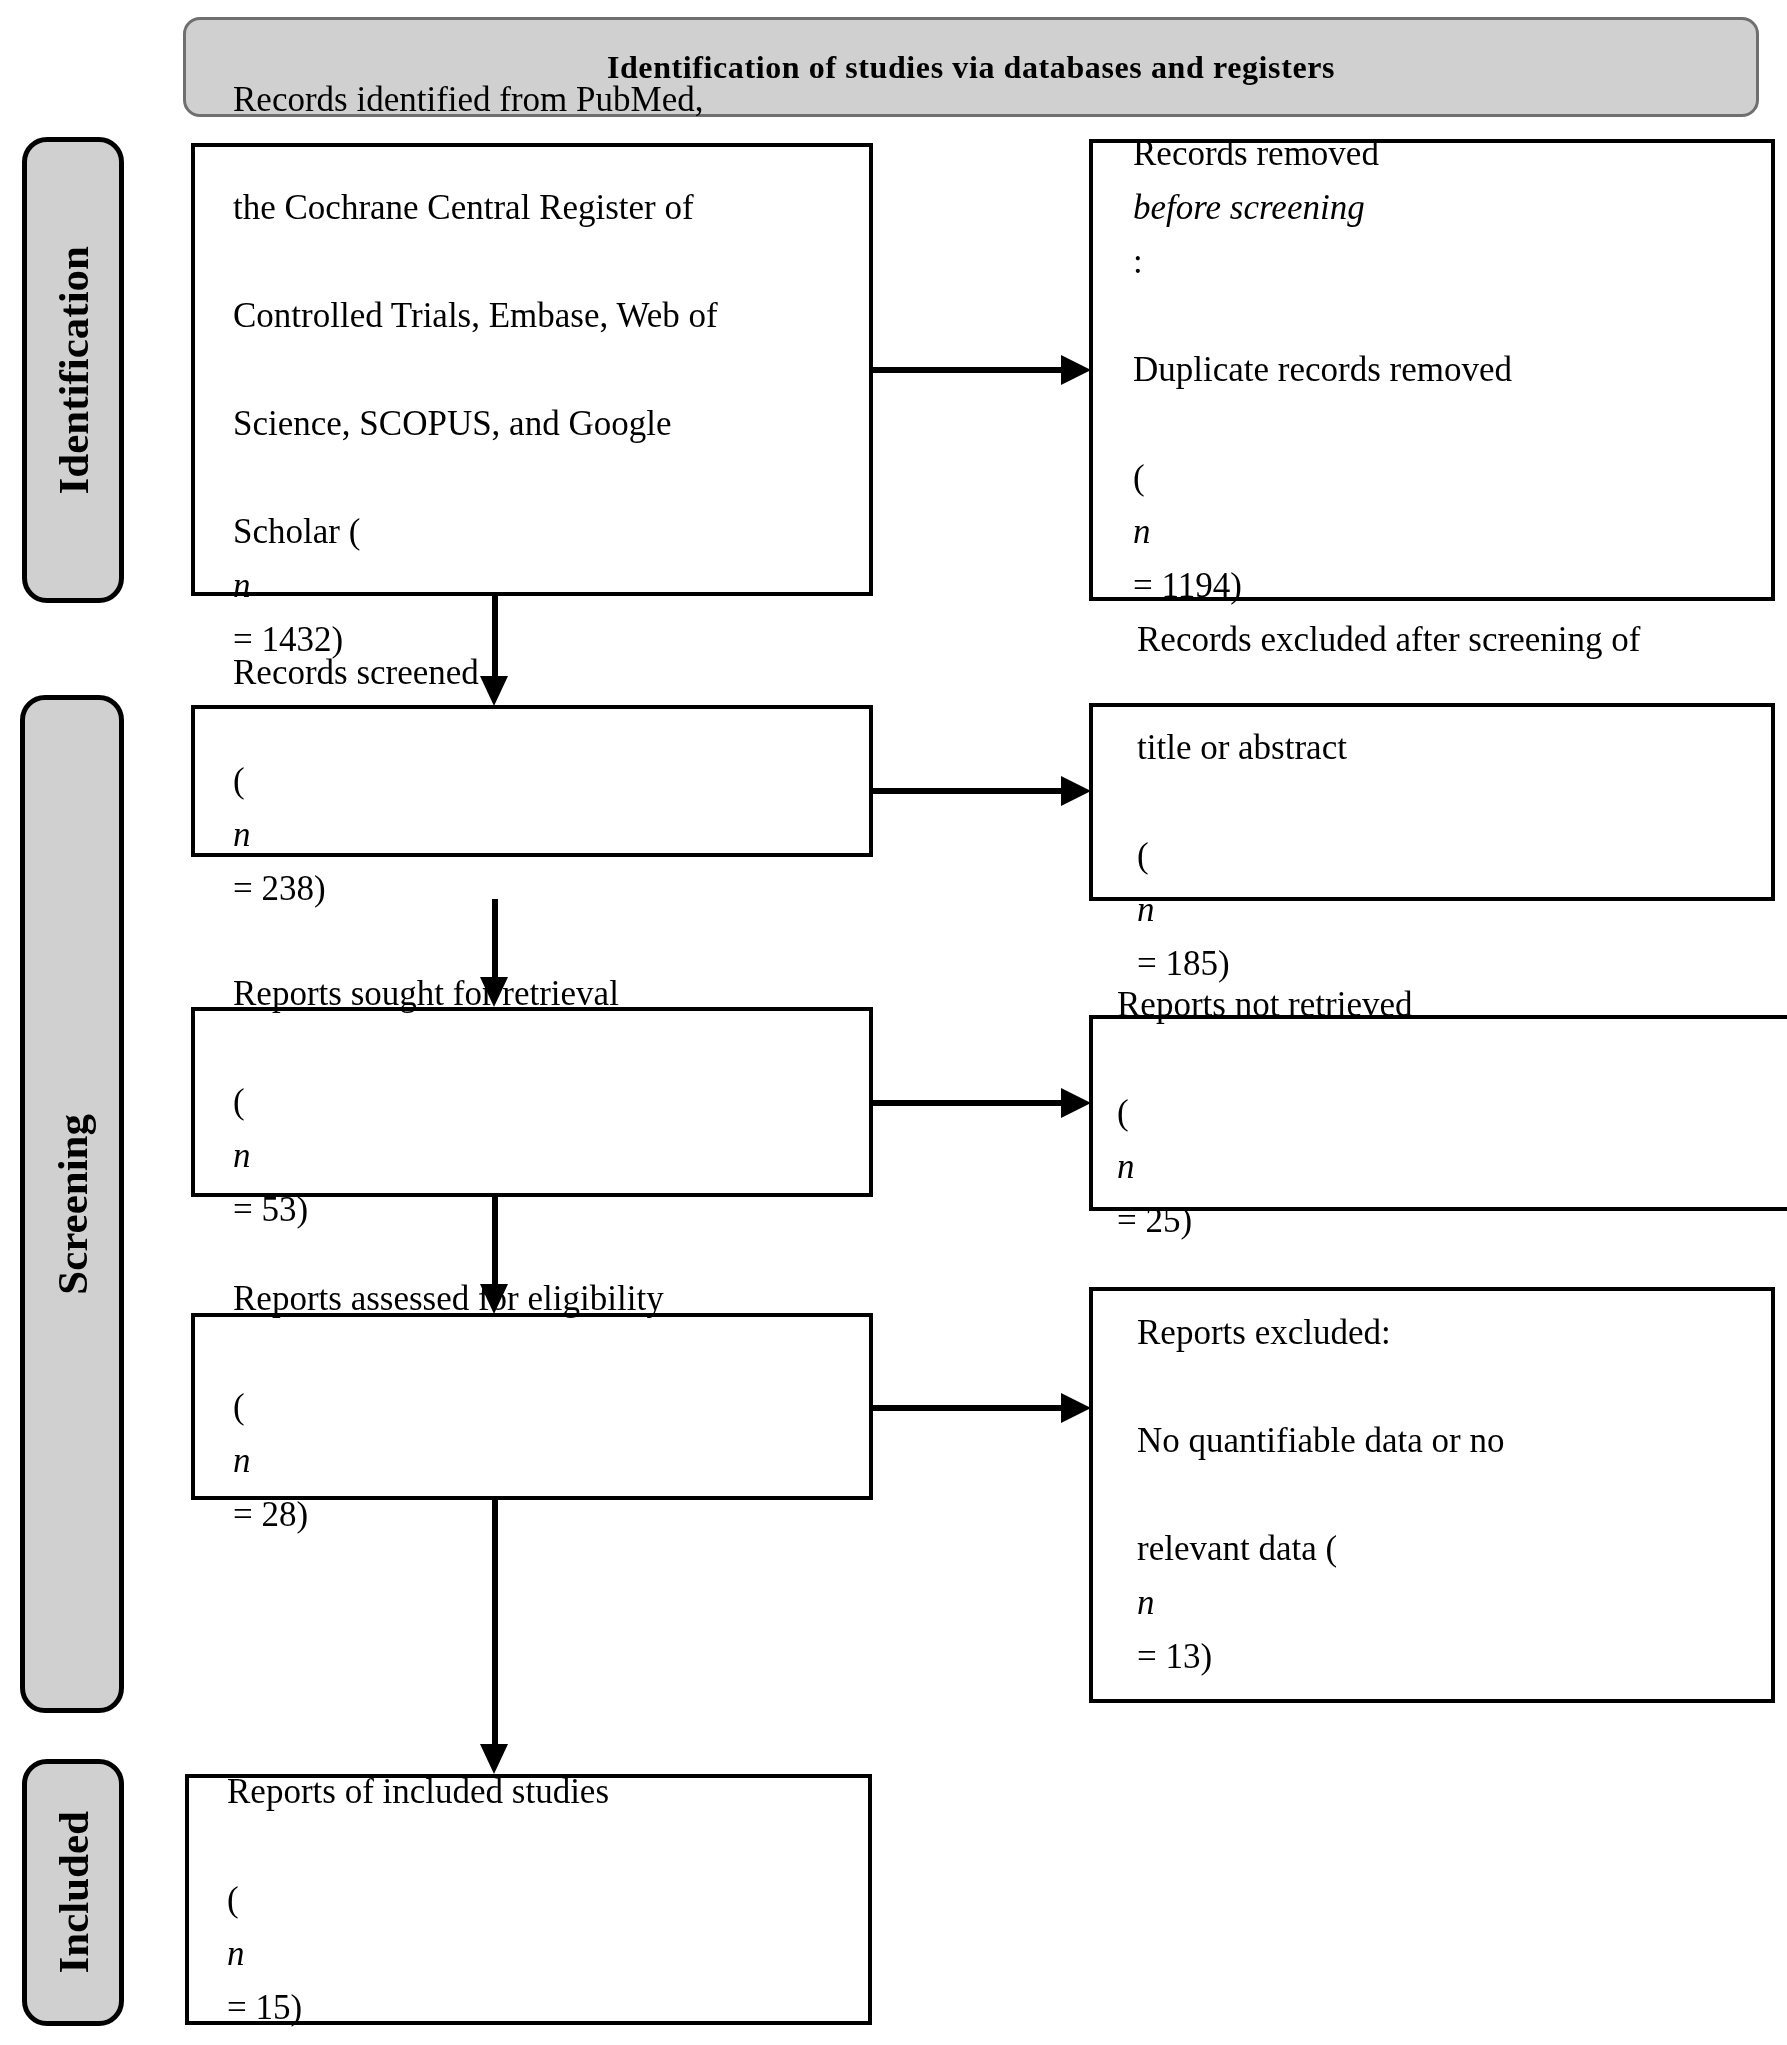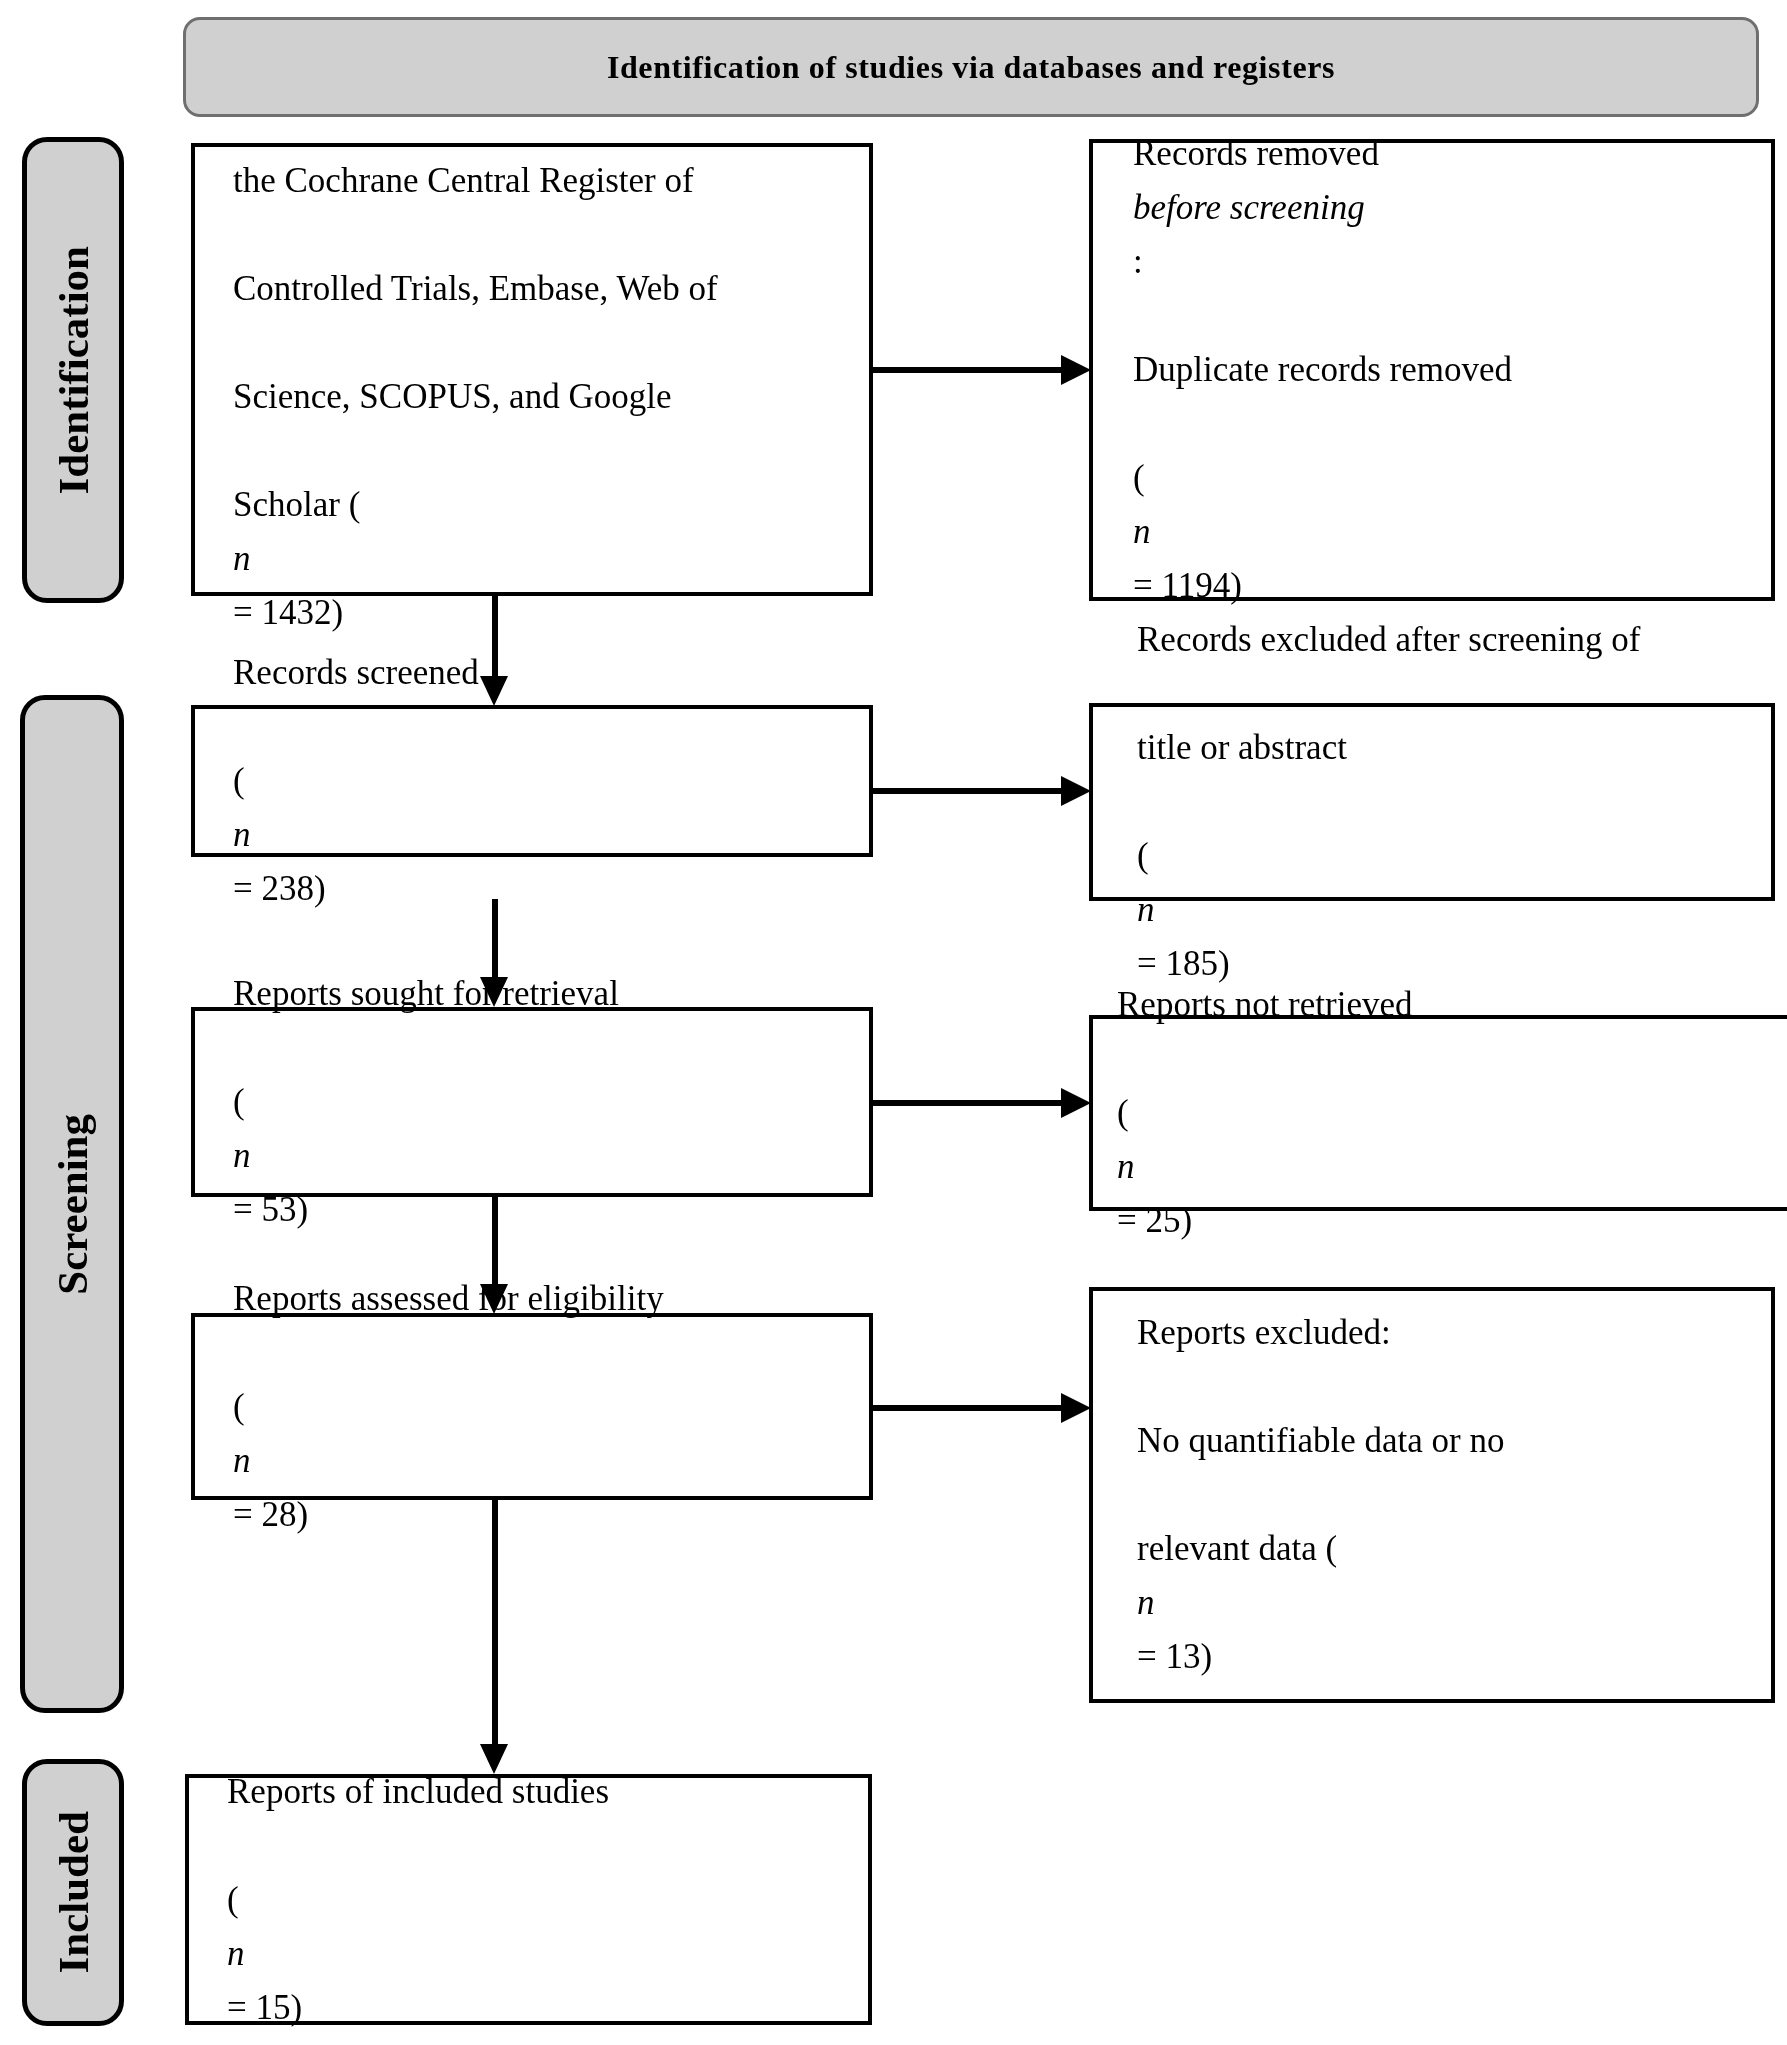--- a/index.html
+++ b/index.html
@@ -93,20 +93,21 @@
     <span class="v">Identification</span>
   </div>
   <div class="stage" id="stage-screening">
     <span class="v">Screening</span>
   </div>
   <div class="stage" id="stage-included">
     <span class="v">Included</span>
   </div>
 
   <div class="fbox" id="box-l1">
+      <span>Records identified from PubMed,</span>
       <br>
       <span>the Cochrane Central Register of</span>
       <br>
       <span>Controlled Trials, Embase, Web of</span>
       <br>
       <span>Science, SCOPUS, and Google</span>
       <br>
       <span>Scholar (</span>
       <span class="it">n</span>
       <span> = 1432)</span>

